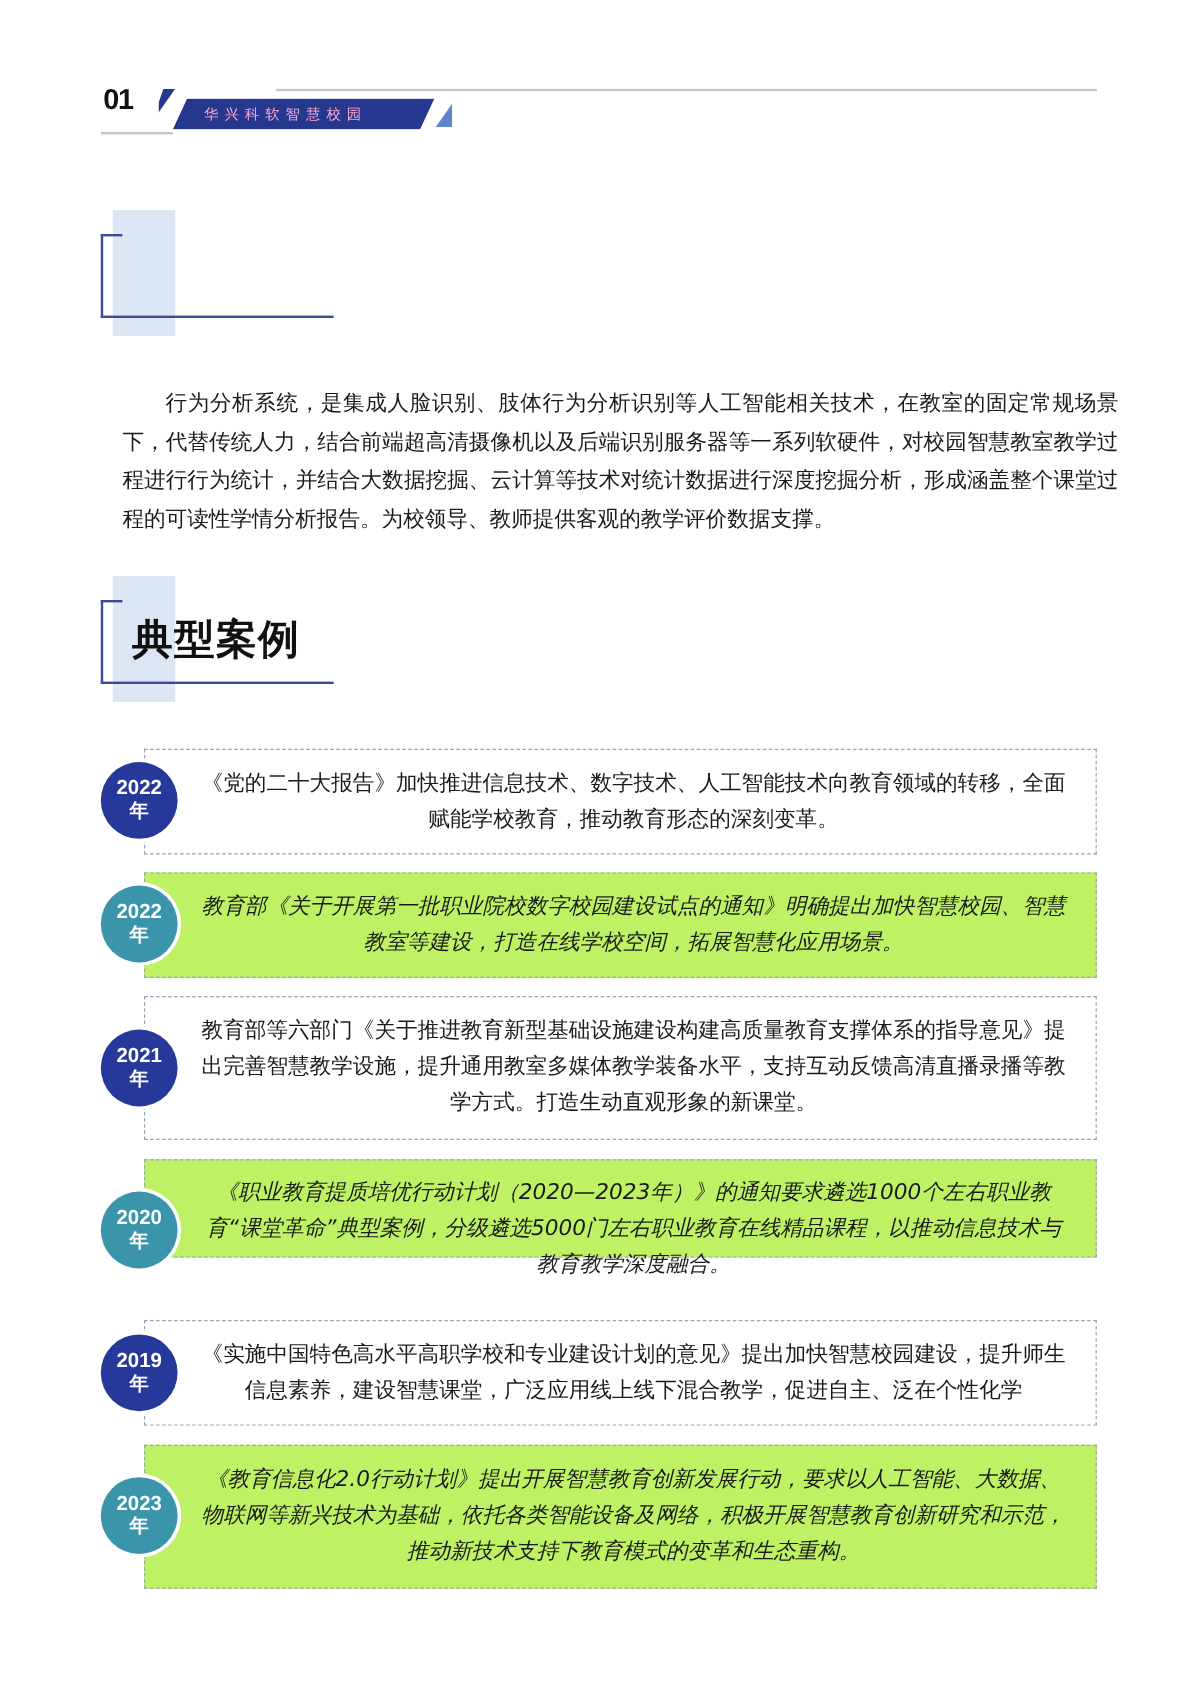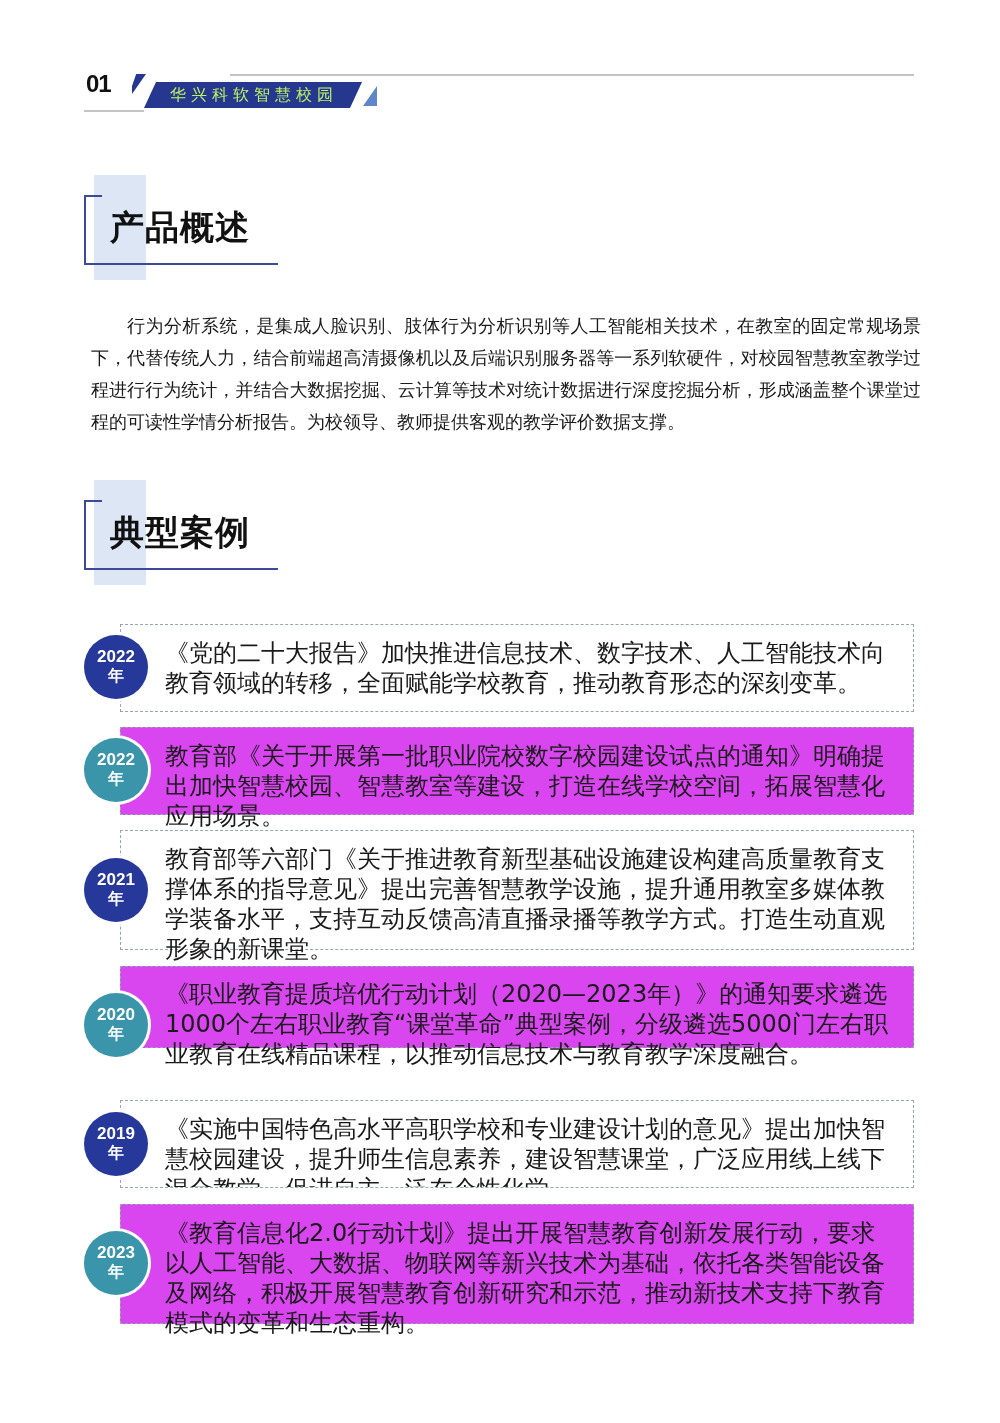--- a/index.html
+++ b/index.html
@@ -8,42 +8,42 @@
 
   
   .hdr-num { position: absolute; left: 86px; top: 70px; font-family: "Liberation Sans", sans-serif;
              font-weight: 900; font-size: 24px; color: #111; letter-spacing: -1px; }
   .hdr-line { position: absolute; left: 230px; right: 86px; top: 74px; height: 2px; background: #c4c4c4; }
   .hdr-bottom-line { position: absolute; left: 84px; top: 110px; width: 60px; height: 2px; background: #c4c4c4; }
   .hdr-tri-small { position: absolute; left: 132px; top: 74px; width: 14px; height: 20px;
                    background: #25378f; clip-path: polygon(30% 0, 100% 0, 0 100%, 0 60%); }
   .hdr-banner { position: absolute; left: 144px; top: 82px; width: 218px; height: 26px;
                 background: #25378f; clip-path: polygon(12px 0, 100% 0, calc(100% - 12px) 100%, 0 100%);
-                color: #bef264; font-size: 16px; letter-spacing: 5px; line-height: 26px; padding-left: 26px;
+                color: #f9a8d4; font-size: 12px; letter-spacing: 5px; line-height: 26px; padding-left: 26px;
                 box-sizing: border-box; }
   .hdr-tri-end { position: absolute; left: 363px; top: 86px; width: 14px; height: 20px;
                  background: #5f86c9; clip-path: polygon(100% 0, 100% 100%, 0 100%); }
 
   
   .sec { position: absolute; left: 84px; width: 200px; height: 105px; }
   .sec .bgblk { position: absolute; left: 10px; top: 0; width: 52px; height: 105px; background: #dce6f5; }
   .sec .brk-v { position: absolute; left: 0; top: 20px; width: 2px; height: 70px; background: #3d4a9a; }
   .sec .brk-h { position: absolute; left: 0; top: 20px; width: 18px; height: 2px; background: #3d4a9a; }
   .sec .brk-h2 { position: absolute; left: 0; top: 88px; width: 194px; height: 2px; background: #3d4a9a; }
   .sec .title { position: absolute; left: 26px; top: 30px; font-size: 34px; font-weight: bold; color: #111; letter-spacing: 1px; }
 
   
   .intro { position: absolute; left: 84px; top: 303px; width: 830px; font-size: 18px; line-height: 32px;
            text-indent: 36px; color: #1a1a1a; text-align: justify; }
 
   
   .card { position: absolute; left: 120px; width: 794px; border: 1.5px dashed #9aa4b4; box-sizing: border-box; }
   .card.white { background: #ffffff; }
-  .card.blue { background: #d946ef; }
-  .card .txt { padding: 0 22px 0 44px; font-size: 24px; line-height: 30px; color: #1a1a1a; }
+  .card.blue { background: #bef264; font-style: italic; }
+  .card .txt { padding: 0 22px 0 44px; font-size: 18px; line-height: 30px; color: #1a1a1a; text-align: center; }
   .badge { position: absolute; left: 84px; width: 64px; height: 64px; border-radius: 50%;
            color: #fff; font-weight: bold; text-align: center; box-shadow: 0 0 0 3px #fff; }
   .badge.dark { background: #26399a; }
   .badge.teal { background: #3a95aa; }
   .badge .yr { display: block; font-size: 17px; line-height: 18px; margin-top: 13px; font-family: Liberation Sans, sans-serif; }
   .badge .nian { display: block; font-size: 16px; line-height: 20px; }
 </style>
 </head>
 <body>
 
@@ -54,24 +54,23 @@
   <div class="hdr-tri-small"></div>
   <div class="hdr-banner">华兴科软智慧校园</div>
   <div class="hdr-tri-end"></div>
 </div>
 
 <div class="sec" style="top:175px;">
   <div class="bgblk"></div>
   <div class="brk-v"></div>
   <div class="brk-h"></div>
   <div class="brk-h2"></div>
-  <div class="title">产品概述</div>
 </div>
 
-<p class="intro" style="margin:7px;">行为分析系统，是集成人脸识别、肢体行为分析识别等人工智能相关技术，在教室的固定常规场景下，代替传统人力，结合前端超高清摄像机以及后端识别服务器等一系列软硬件，对校园智慧教室教学过程进行行为统计，并结合大数据挖掘、云计算等技术对统计数据进行深度挖掘分析，形成涵盖整个课堂过程的可读性学情分析报告。为校领导、教师提供客观的教学评价数据支撑。</p>
+<p class="intro" style="margin:18px;">行为分析系统，是集成人脸识别、肢体行为分析识别等人工智能相关技术，在教室的固定常规场景下，代替传统人力，结合前端超高清摄像机以及后端识别服务器等一系列软硬件，对校园智慧教室教学过程进行行为统计，并结合大数据挖掘、云计算等技术对统计数据进行深度挖掘分析，形成涵盖整个课堂过程的可读性学情分析报告。为校领导、教师提供客观的教学评价数据支撑。</p>
 
 <div class="sec" style="top:480px;">
   <div class="bgblk"></div>
   <div class="brk-v"></div>
   <div class="brk-h"></div>
   <div class="brk-h2"></div>
   <div class="title">典型案例</div>
 </div>
 
 <div>

